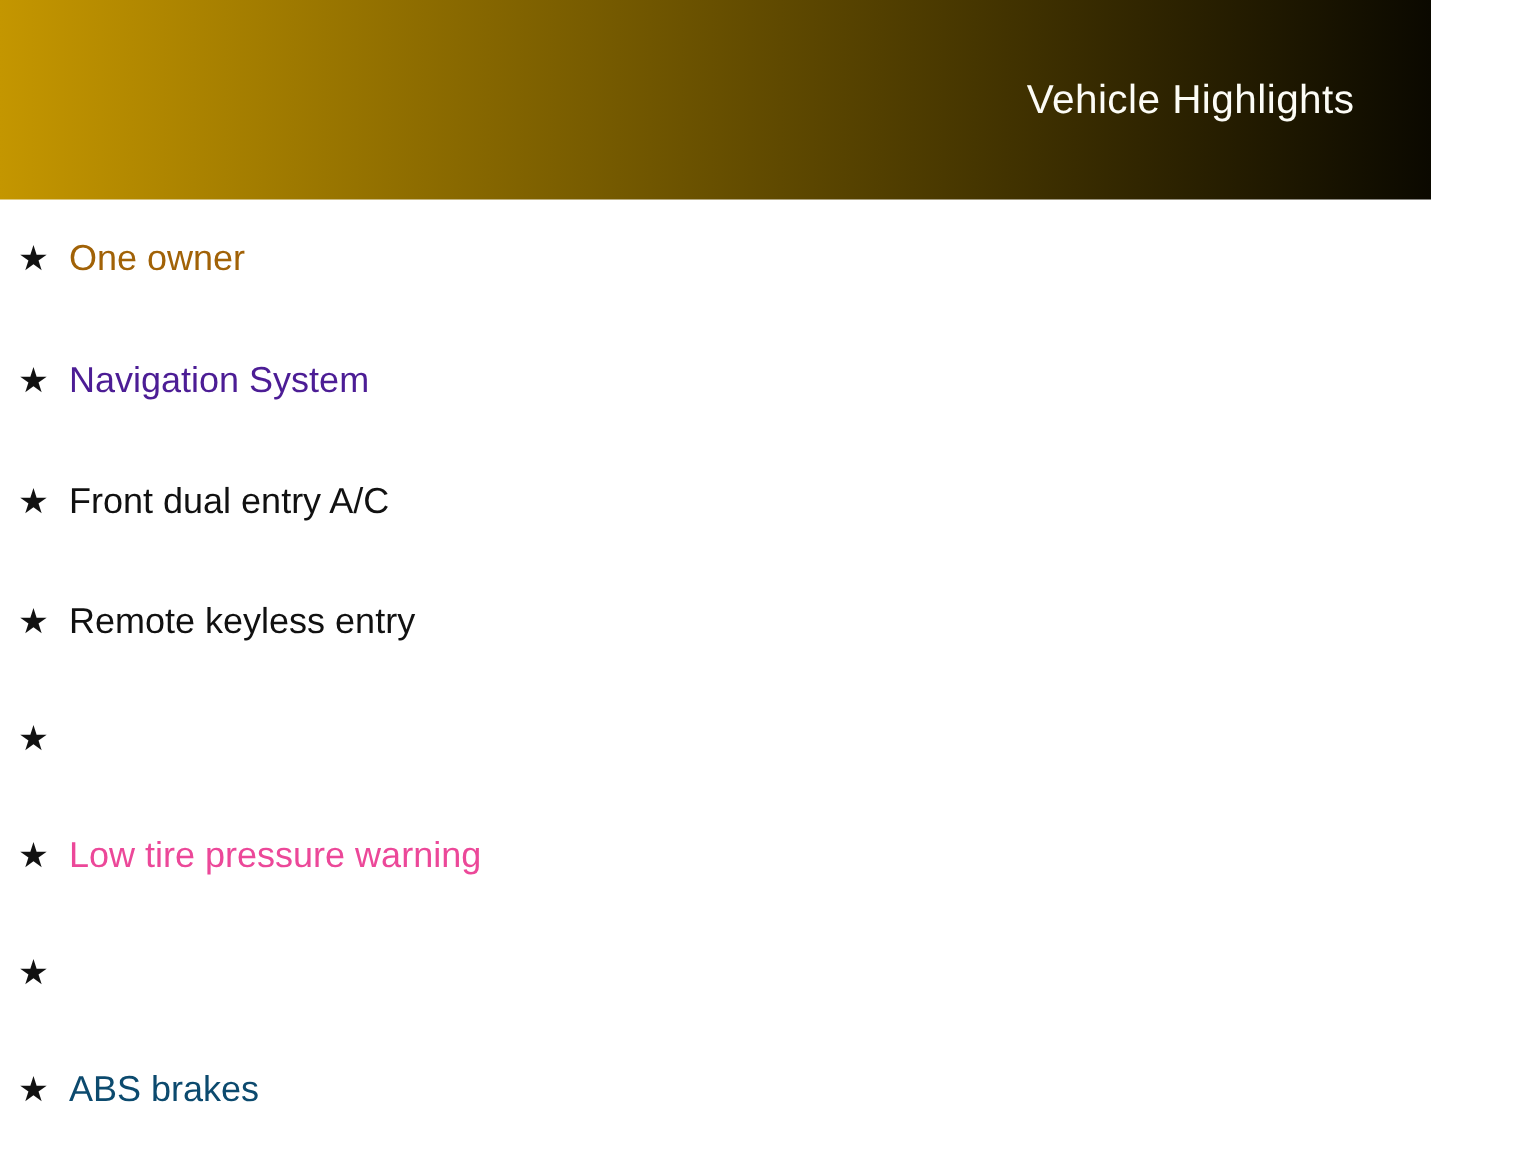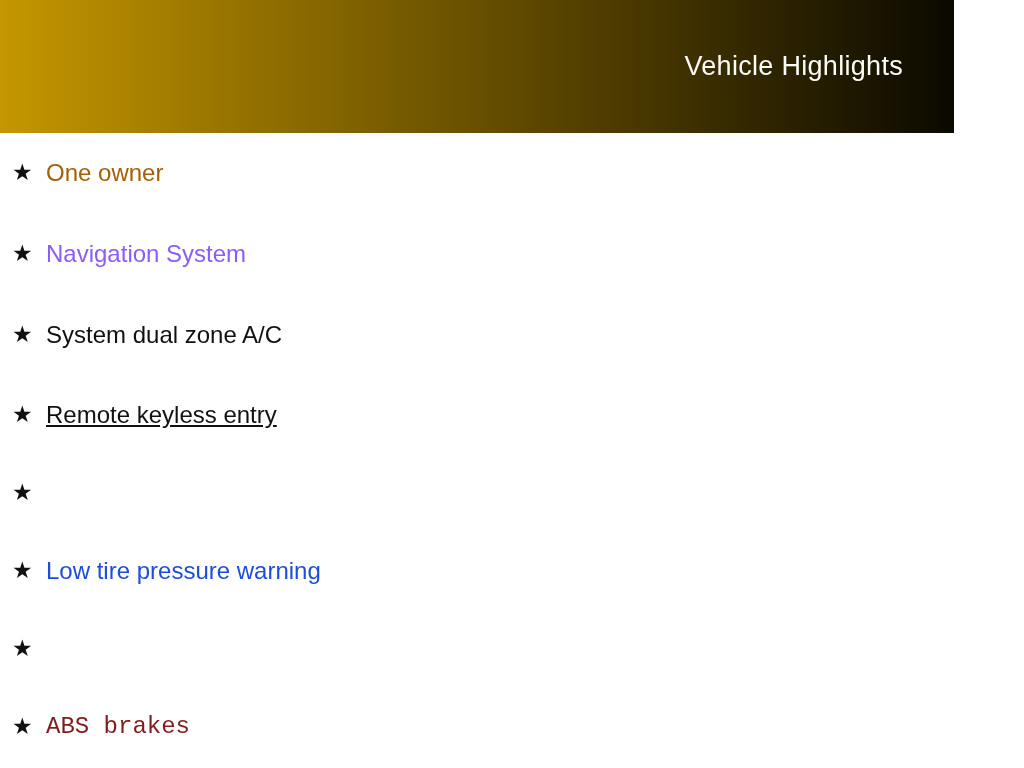--- a/index.html
+++ b/index.html
@@ -77,45 +77,45 @@
   </div>
 
   <ul class="highlights-list">
     <li class="list-item">
       <span class="star" style="color: rgb(17, 17, 17);">★</span>
       <span class="item-label" style="color: #a16207;">One owner</span>
     </li>
 
     <li class="list-item">
       <span class="star" style="color: rgb(17, 17, 17);">★</span>
-      <span class="item-label" style="color: #8b5cf6;">Navigation System</span>
+      <span class="item-label" style="color: #4c1d95;">Navigation System</span>
     </li>
 
     <li class="list-item">
       <span class="star" style="color: rgb(17, 17, 17);">★</span>
-      <span class="item-label" style="color: rgb(17, 17, 17);">System dual zone A/C</span>
+      <span class="item-label" style="color: rgb(17, 17, 17);">Front dual entry A/C</span>
     </li>
 
     <li class="list-item">
       <span class="star" style="color: rgb(17, 17, 17);">★</span>
-      <span class="item-label" style="color: rgb(17, 17, 17); text-decoration: underline;">Remote keyless entry</span>
+      <span class="item-label" style="color: rgb(17, 17, 17);">Remote keyless entry</span>
     </li>
 
     <li class="list-item">
       <span class="star" style="color: rgb(17, 17, 17);">★</span>
     </li>
 
     <li class="list-item">
       <span class="star" style="color: rgb(17, 17, 17);">★</span>
-      <span class="item-label" style="color: #1d4ed8;">Low tire pressure warning</span>
+      <span class="item-label" style="color: #ec4899;">Low tire pressure warning</span>
     </li>
 
     <li class="list-item">
       <span class="star" style="color: rgb(17, 17, 17);">★</span>
     </li>
 
     <li class="list-item">
       <span class="star" style="color: rgb(17, 17, 17);">★</span>
-      <span class="item-label" style="color: #7f1d1d; font-family: Liberation Mono, monospace;">ABS brakes</span>
+      <span class="item-label" style="color: #0c4a6e;">ABS brakes</span>
     </li>
   </ul>
 
 </div>
 
 </body></html>

